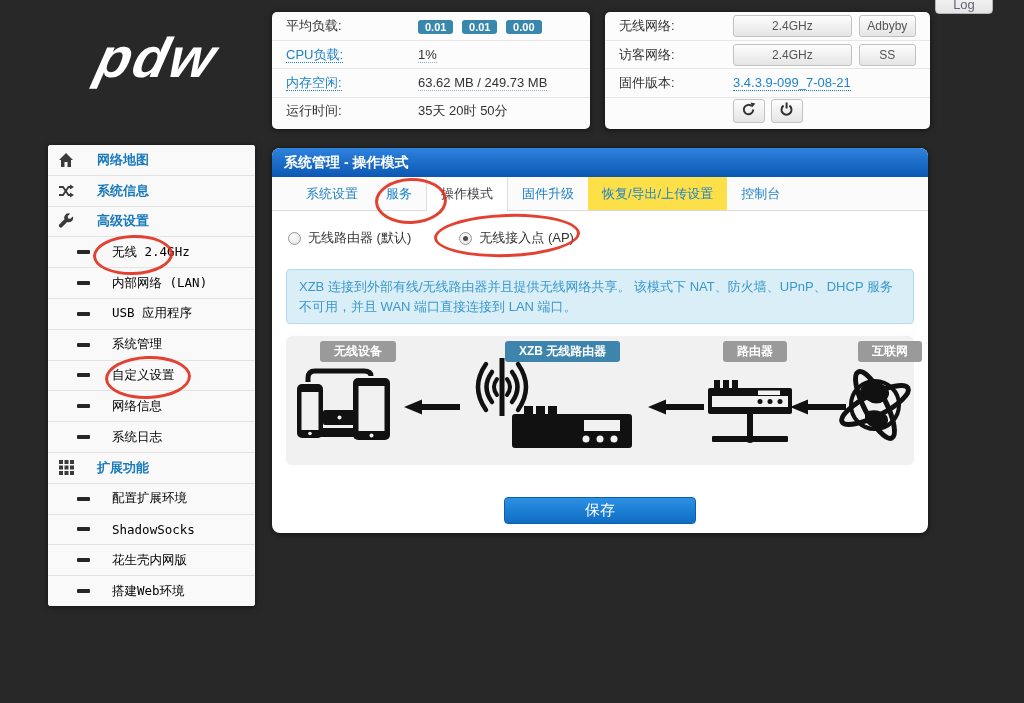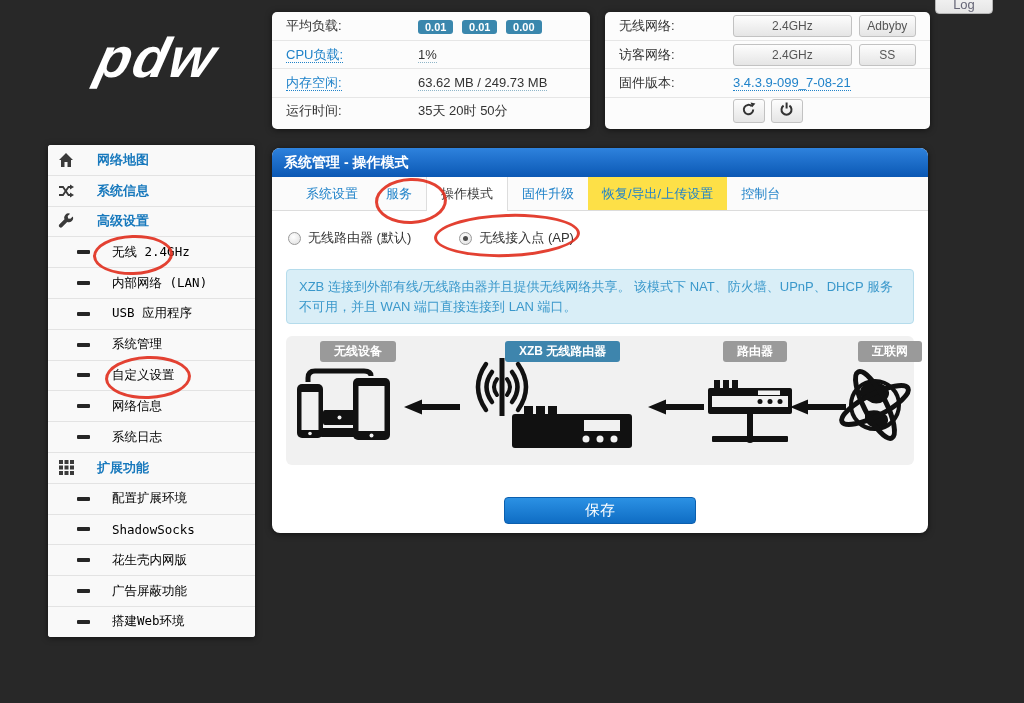--- a/index.html
+++ b/index.html
@@ -225,24 +225,20 @@
     <span class="dash"></span>
     <span class="sb-label">配置扩展环境</span>
   </div>
   <div class="sb-item lvl2">
     <span class="dash"></span>
     <span class="sb-label">ShadowSocks</span>
   </div>
   <div class="sb-item lvl2">
     <span class="dash"></span>
     <span class="sb-label">花生壳内网版</span>
-  </div>
-  <div class="sb-item lvl2">
-    <span class="dash"></span>
-    <span class="sb-label">广告屏蔽功能</span>
   </div>
   <div class="sb-item lvl2">
     <span class="dash"></span>
     <span class="sb-label">搭建Web环境</span>
   </div>
 </div>
 
 <div class="card main">
   <div class="m-header">系统管理 - 操作模式</div>
 

